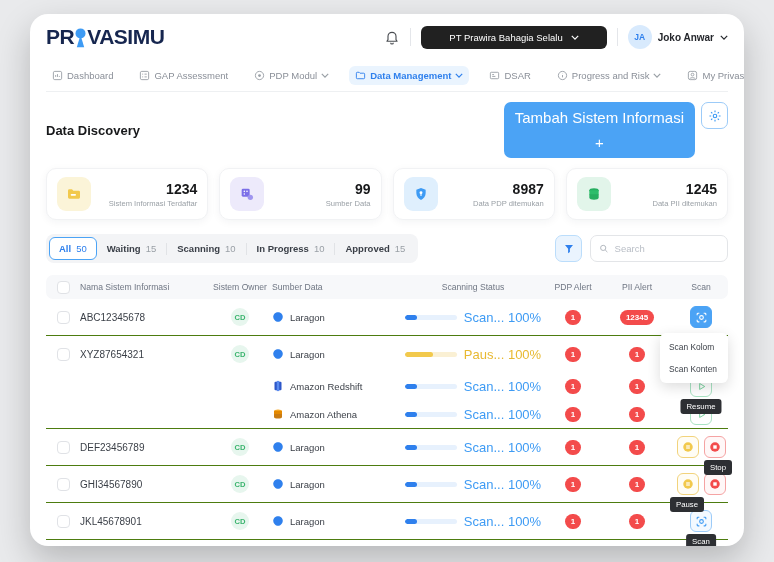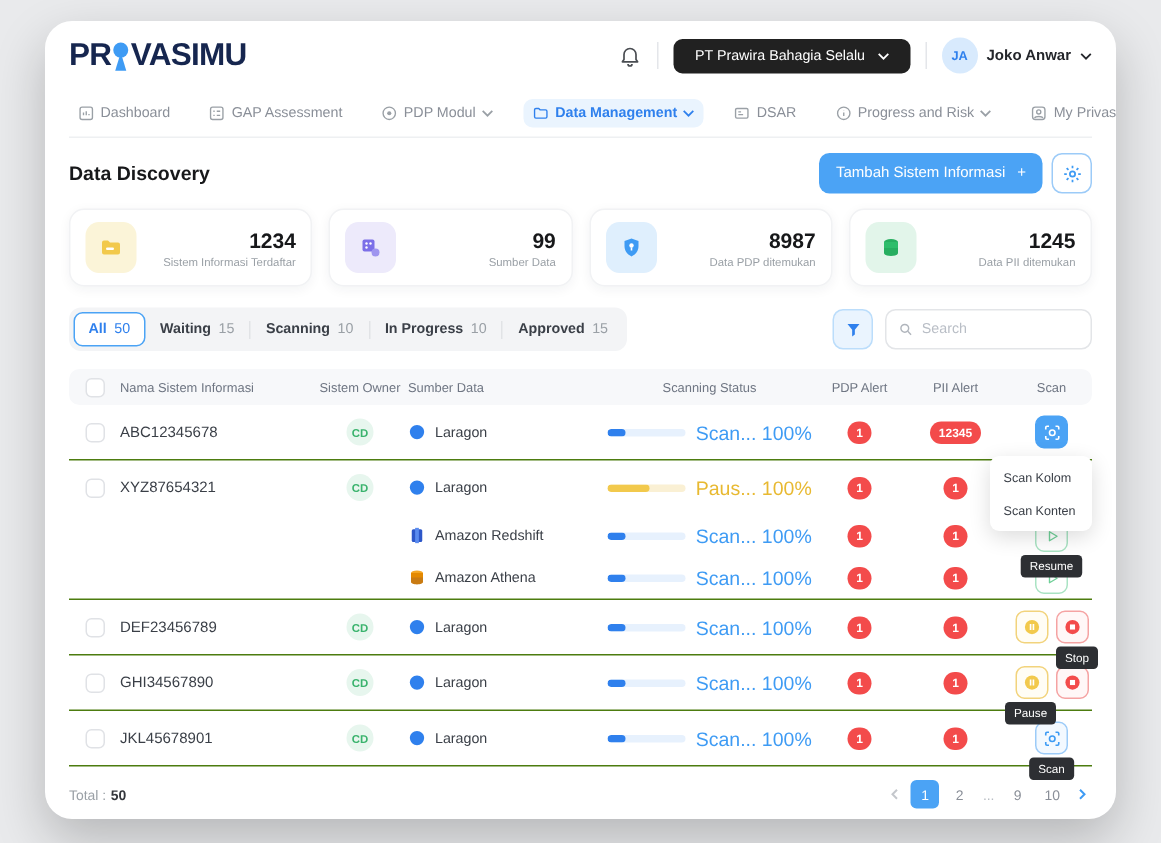--- a/index.html
+++ b/index.html
@@ -11,38 +11,38 @@
     padding:0 16px; overflow:hidden;
   }
   
   .topbar { height:46px; display:flex; align-items:center; }
   .logo { display:flex; align-items:flex-end; font-weight:800; font-size:21px; color:#16264f; letter-spacing:-0.5px; }
   .logo .keyhole { width:11px; height:20px; margin:0 1px 1px; display:inline-block; }
   .topbar-right { margin-left:auto; display:flex; align-items:center; gap:10px; }
   .icon-btn { background:none; border:none; cursor:pointer; display:flex; align-items:center; }
   .vdiv { width:1px; height:18px; background:#e4e6ea; }
   .company-pill { background:#212121; color:#fff; font-size:9.5px; border:none; border-radius:6px;
-    padding:6px 14px; display:flex; align-items:center; gap:8px; cursor:pointer; font-family:inherit; }
+    padding:6px 28px; display:flex; align-items:center; gap:8px; cursor:pointer; font-family:inherit; }
   .user { display:flex; align-items:center; gap:6px; cursor:pointer; }
   .avatar { width:24px; height:24px; border-radius:50%; background:#d8eafd; color:#2f80ed;
     font-size:8.5px; font-weight:bold; display:flex; align-items:center; justify-content:center; }
   .user-name { font-size:10px; font-weight:bold; color:#24262b; }
   .chev { color:#24262b; display:flex; }
   
   .nav { height:32px; display:flex; align-items:center; gap:14px; border-bottom:1px solid #eef0f2; }
   .nav-item { display:flex; align-items:center; gap:4px; font-size:9.5px; color:#8a8f98; cursor:pointer;
     padding:4px 6px; border-radius:6px; white-space:nowrap; }
   .nav-item svg { flex:0 0 auto; }
   .nav-item.active { background:#eaf4fe; color:#2f80ed; font-weight:bold; }
   
   .title-row { display:flex; align-items:center; margin:10px 0 10px; }
   .page-title { font-size:13px; font-weight:bold; color:#17181a; }
   .title-actions { margin-left:auto; display:flex; gap:6px; }
-  .add-btn { background:#4ba3f5; color:#fff; border:none; border-radius:7px; font-size:10px;
-    padding:7px 11px; display:flex; gap:8px; align-items:center; cursor:pointer; font-family:inherit; }
+  .add-btn { background:#4ba3f5; color:#fff; border:none; border-radius:7px; font-size:15px;
+    padding:7px 11px; display:flex; gap:8px; align-items:center; cursor:pointer; font-family:inherit;flex-direction:column; }
   .gear-btn { width:27px; height:27px; border:1px solid #9ccbf8; background:#fff; border-radius:7px;
     color:#3e9bf4; font-size:14px; line-height:1; cursor:pointer; display:flex; align-items:center; justify-content:center; }
   
   .stats { display:flex; gap:11px; margin-bottom:14px; }
   .stat-card { flex:1; background:#fff; border:1px solid #f1f2f4; box-shadow:0 2px 8px rgba(20,30,60,.05);
     border-radius:10px; padding:8px 10px; display:flex; align-items:center; }
   .stat-icon { width:34px; height:34px; border-radius:9px; display:flex; align-items:center; justify-content:center; }
   .stat-text { margin-left:auto; text-align:right; }
   .stat-value { font-size:14px; font-weight:bold; color:#17181a; }
   .stat-label { font-size:7.6px; color:#9aa0a6; margin-top:2px; }

